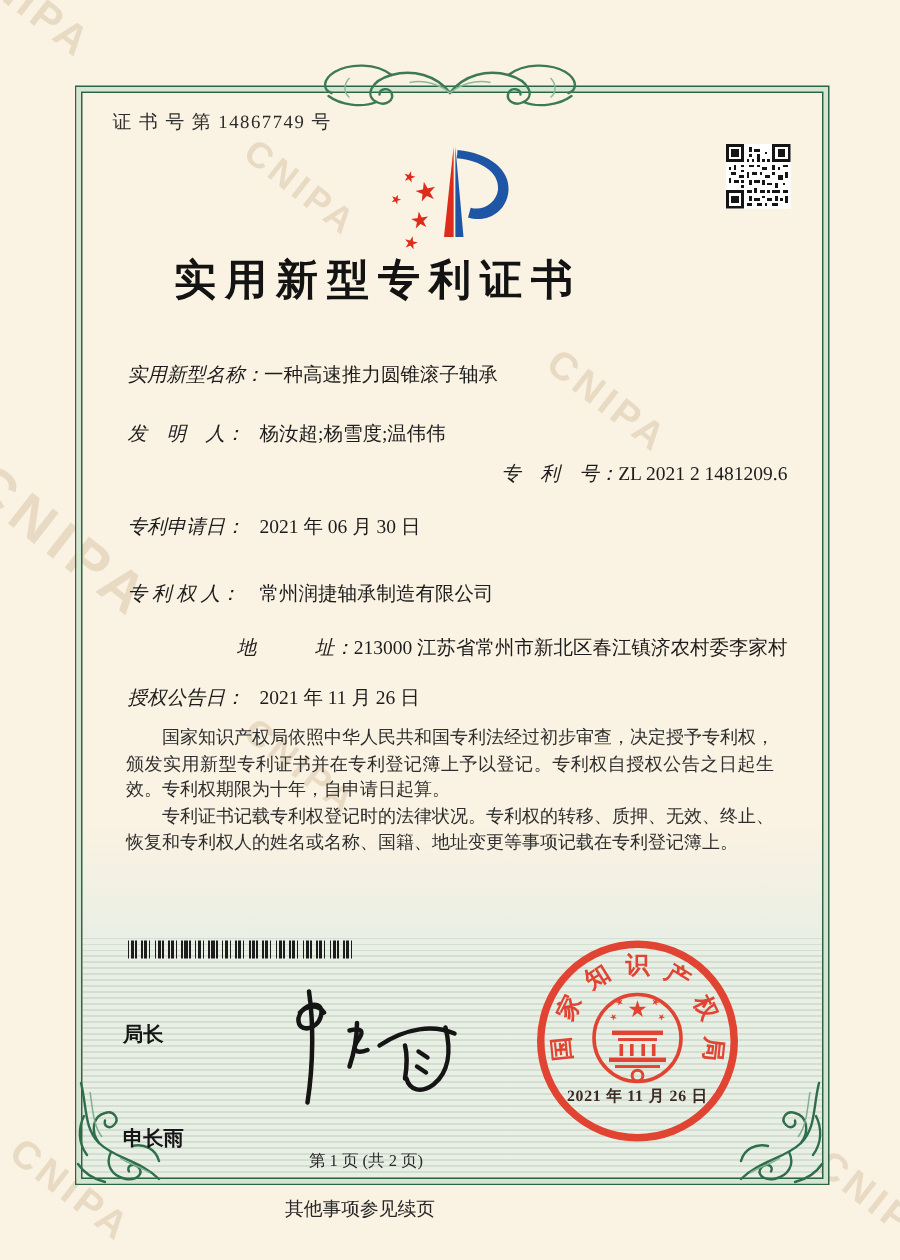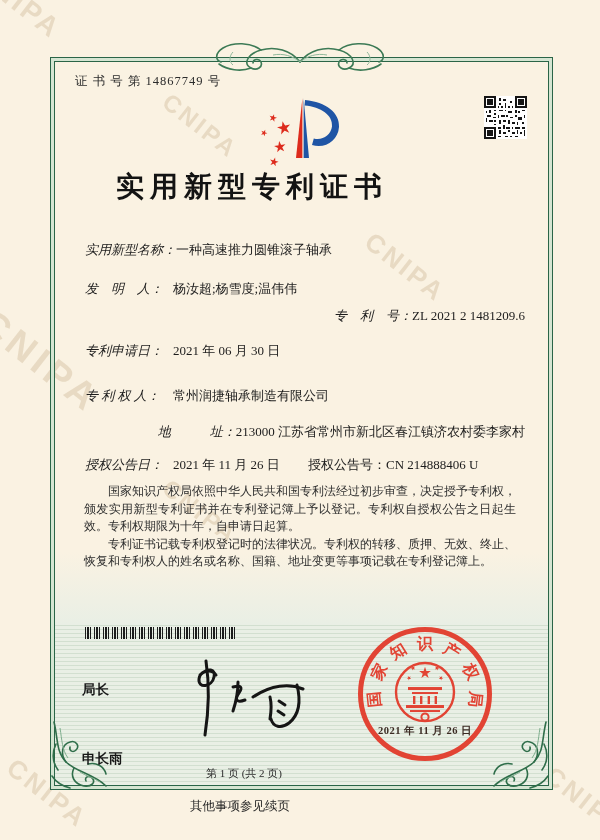--- a/index.html
+++ b/index.html
@@ -184,23 +184,20 @@
   <span class="lab">专利申请日：</span><span>2021 年 06 月 30 日</span>
 </div>
 <div class="row r5">
   <span class="lab">专 利 权 人：</span><span>常州润捷轴承制造有限公司</span>
 </div>
 <div class="row r6">
   <span class="lab">地　　　址：</span><span>213000 江苏省常州市新北区春江镇济农村委李家村</span>
 </div>
 <div class="row r7">
   <span class="lab">授权公告日：</span><span>2021 年 11 月 26 日</span>
-  <span class="pair2">
-    <span>授权公告号：</span><span>CN 214888406 U</span>
-  </span>
 </div>
 
 <div class="paras">
   <p>国家知识产权局依照中华人民共和国专利法经过初步审查，决定授予专利权，颁发实用新型专利证书并在专利登记簿上予以登记。专利权自授权公告之日起生效。专利权期限为十年，自申请日起算。</p>
   <p>专利证书记载专利权登记时的法律状况。专利权的转移、质押、无效、终止、恢复和专利权人的姓名或名称、国籍、地址变更等事项记载在专利登记簿上。</p>
 </div>
 
 <div class="barcode"></div>
 
 <div class="director-title">局长</div>

